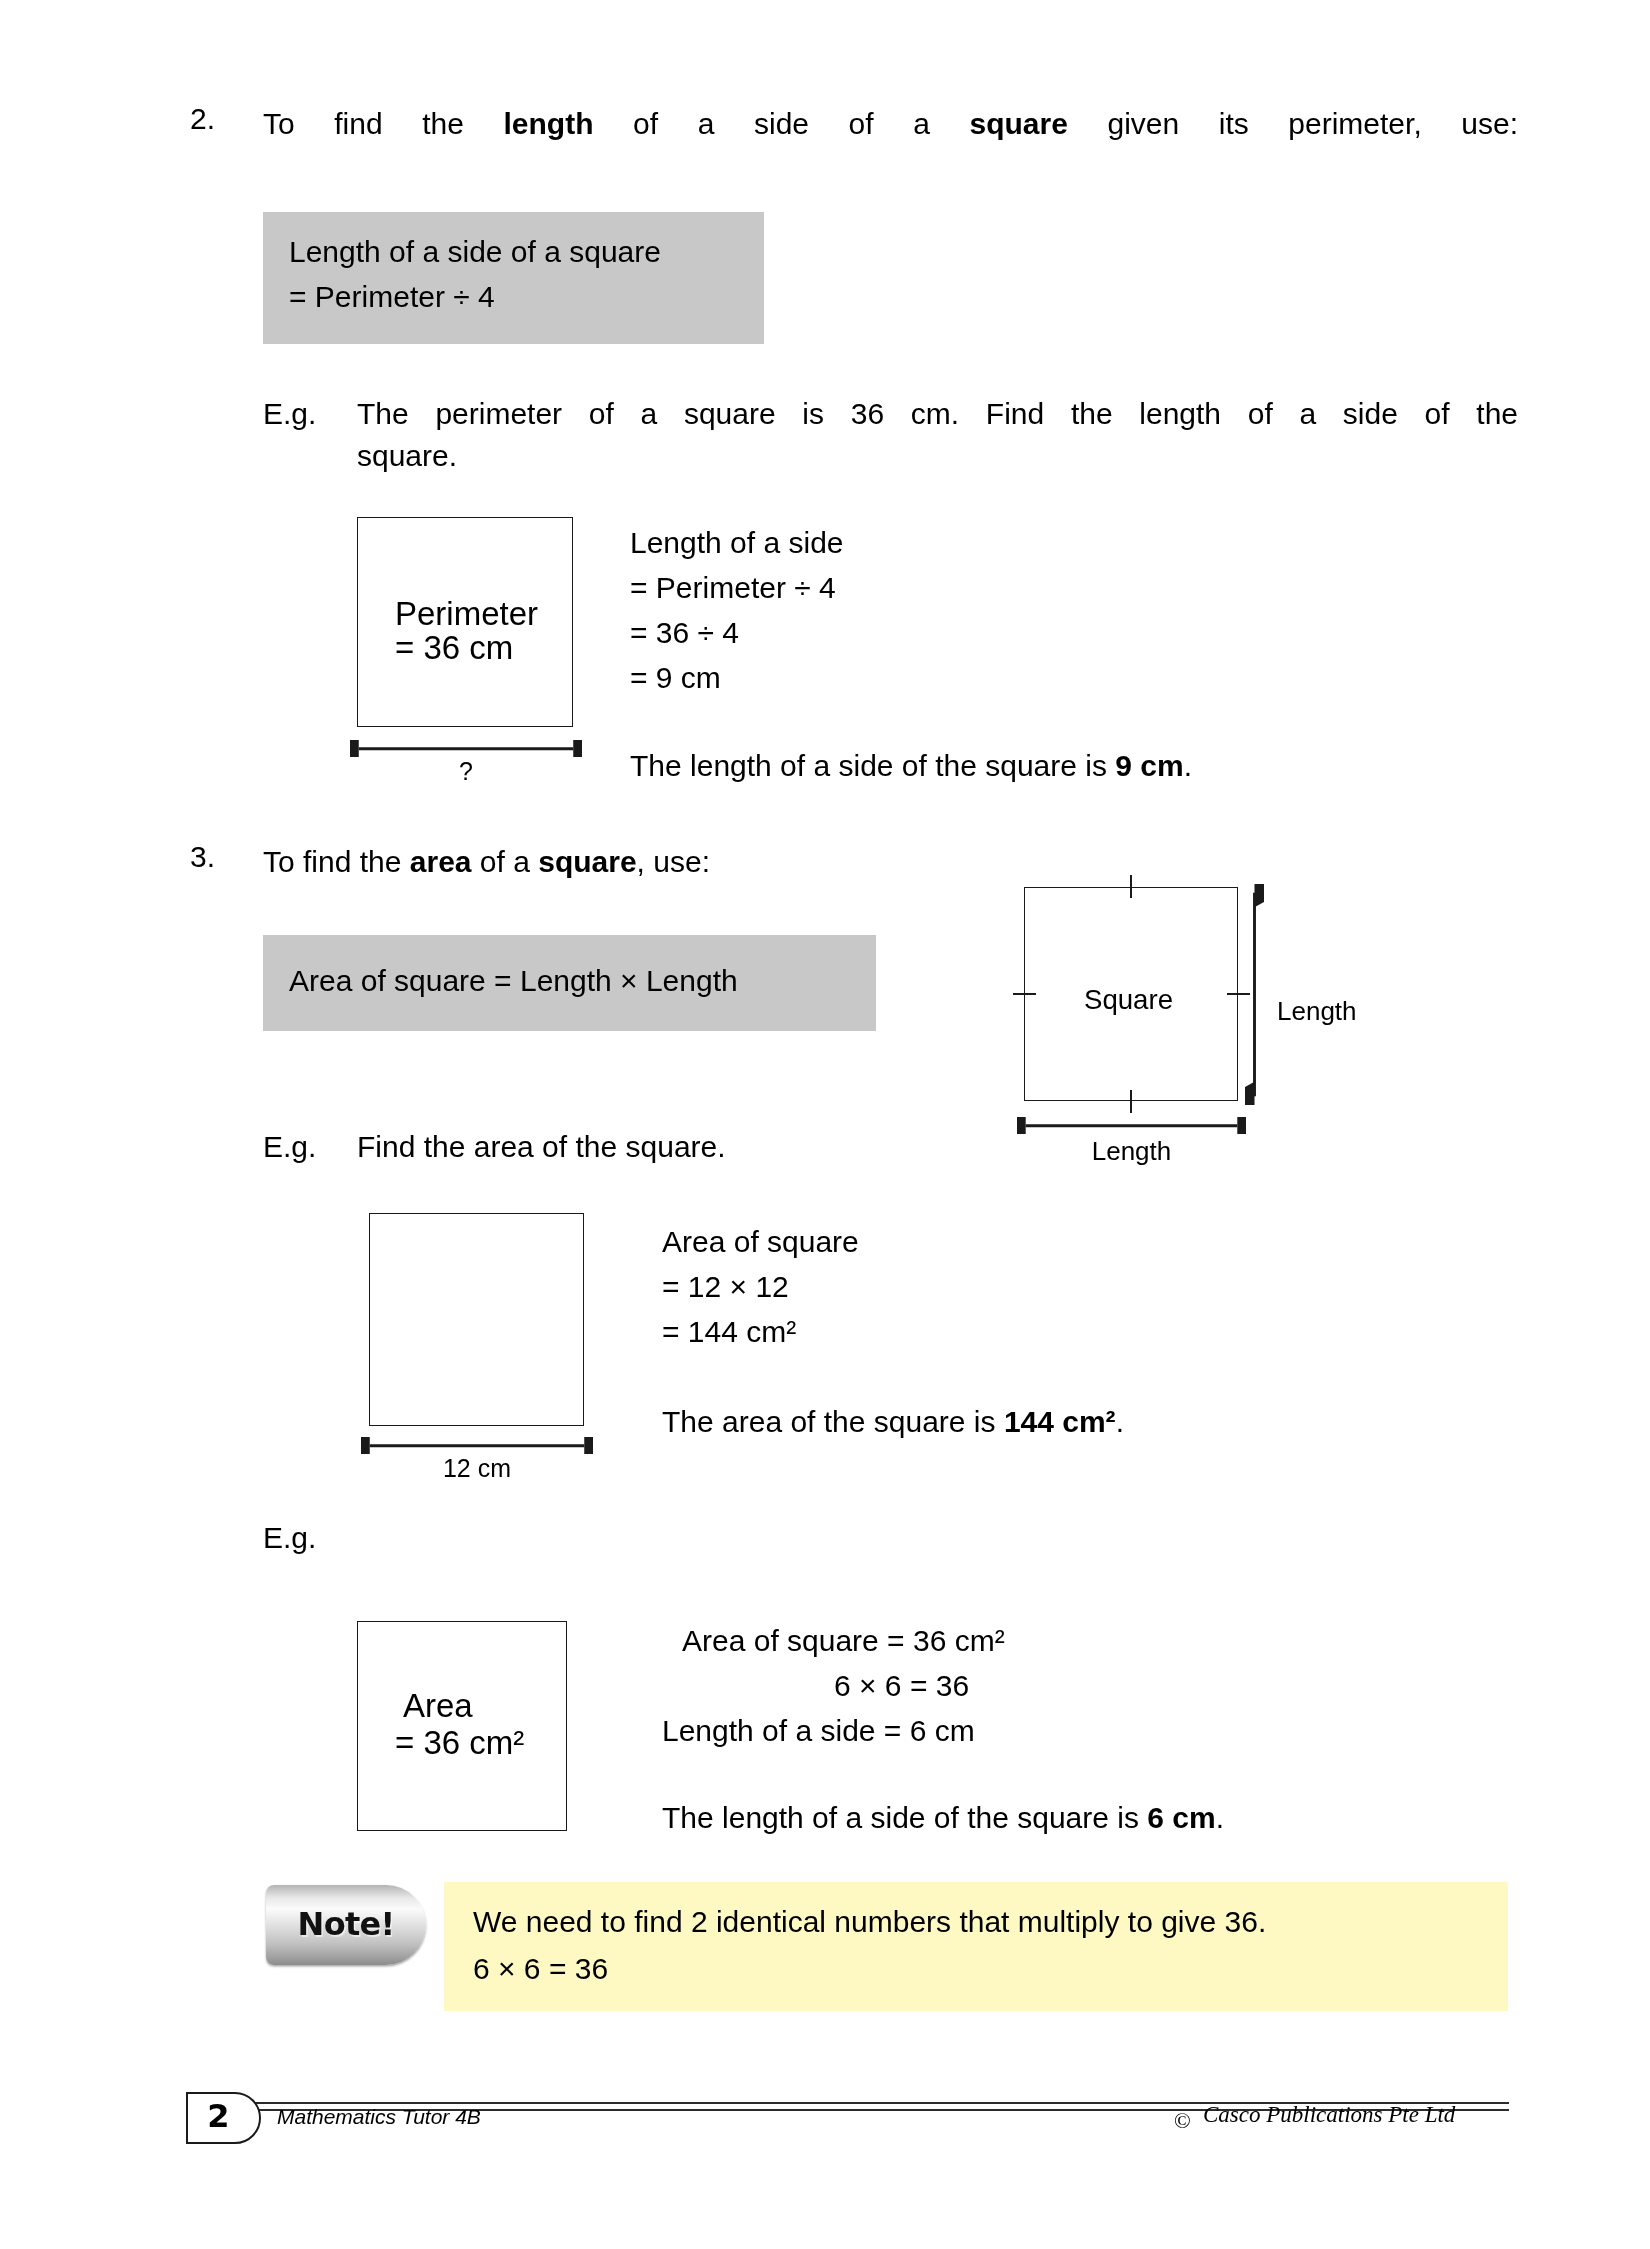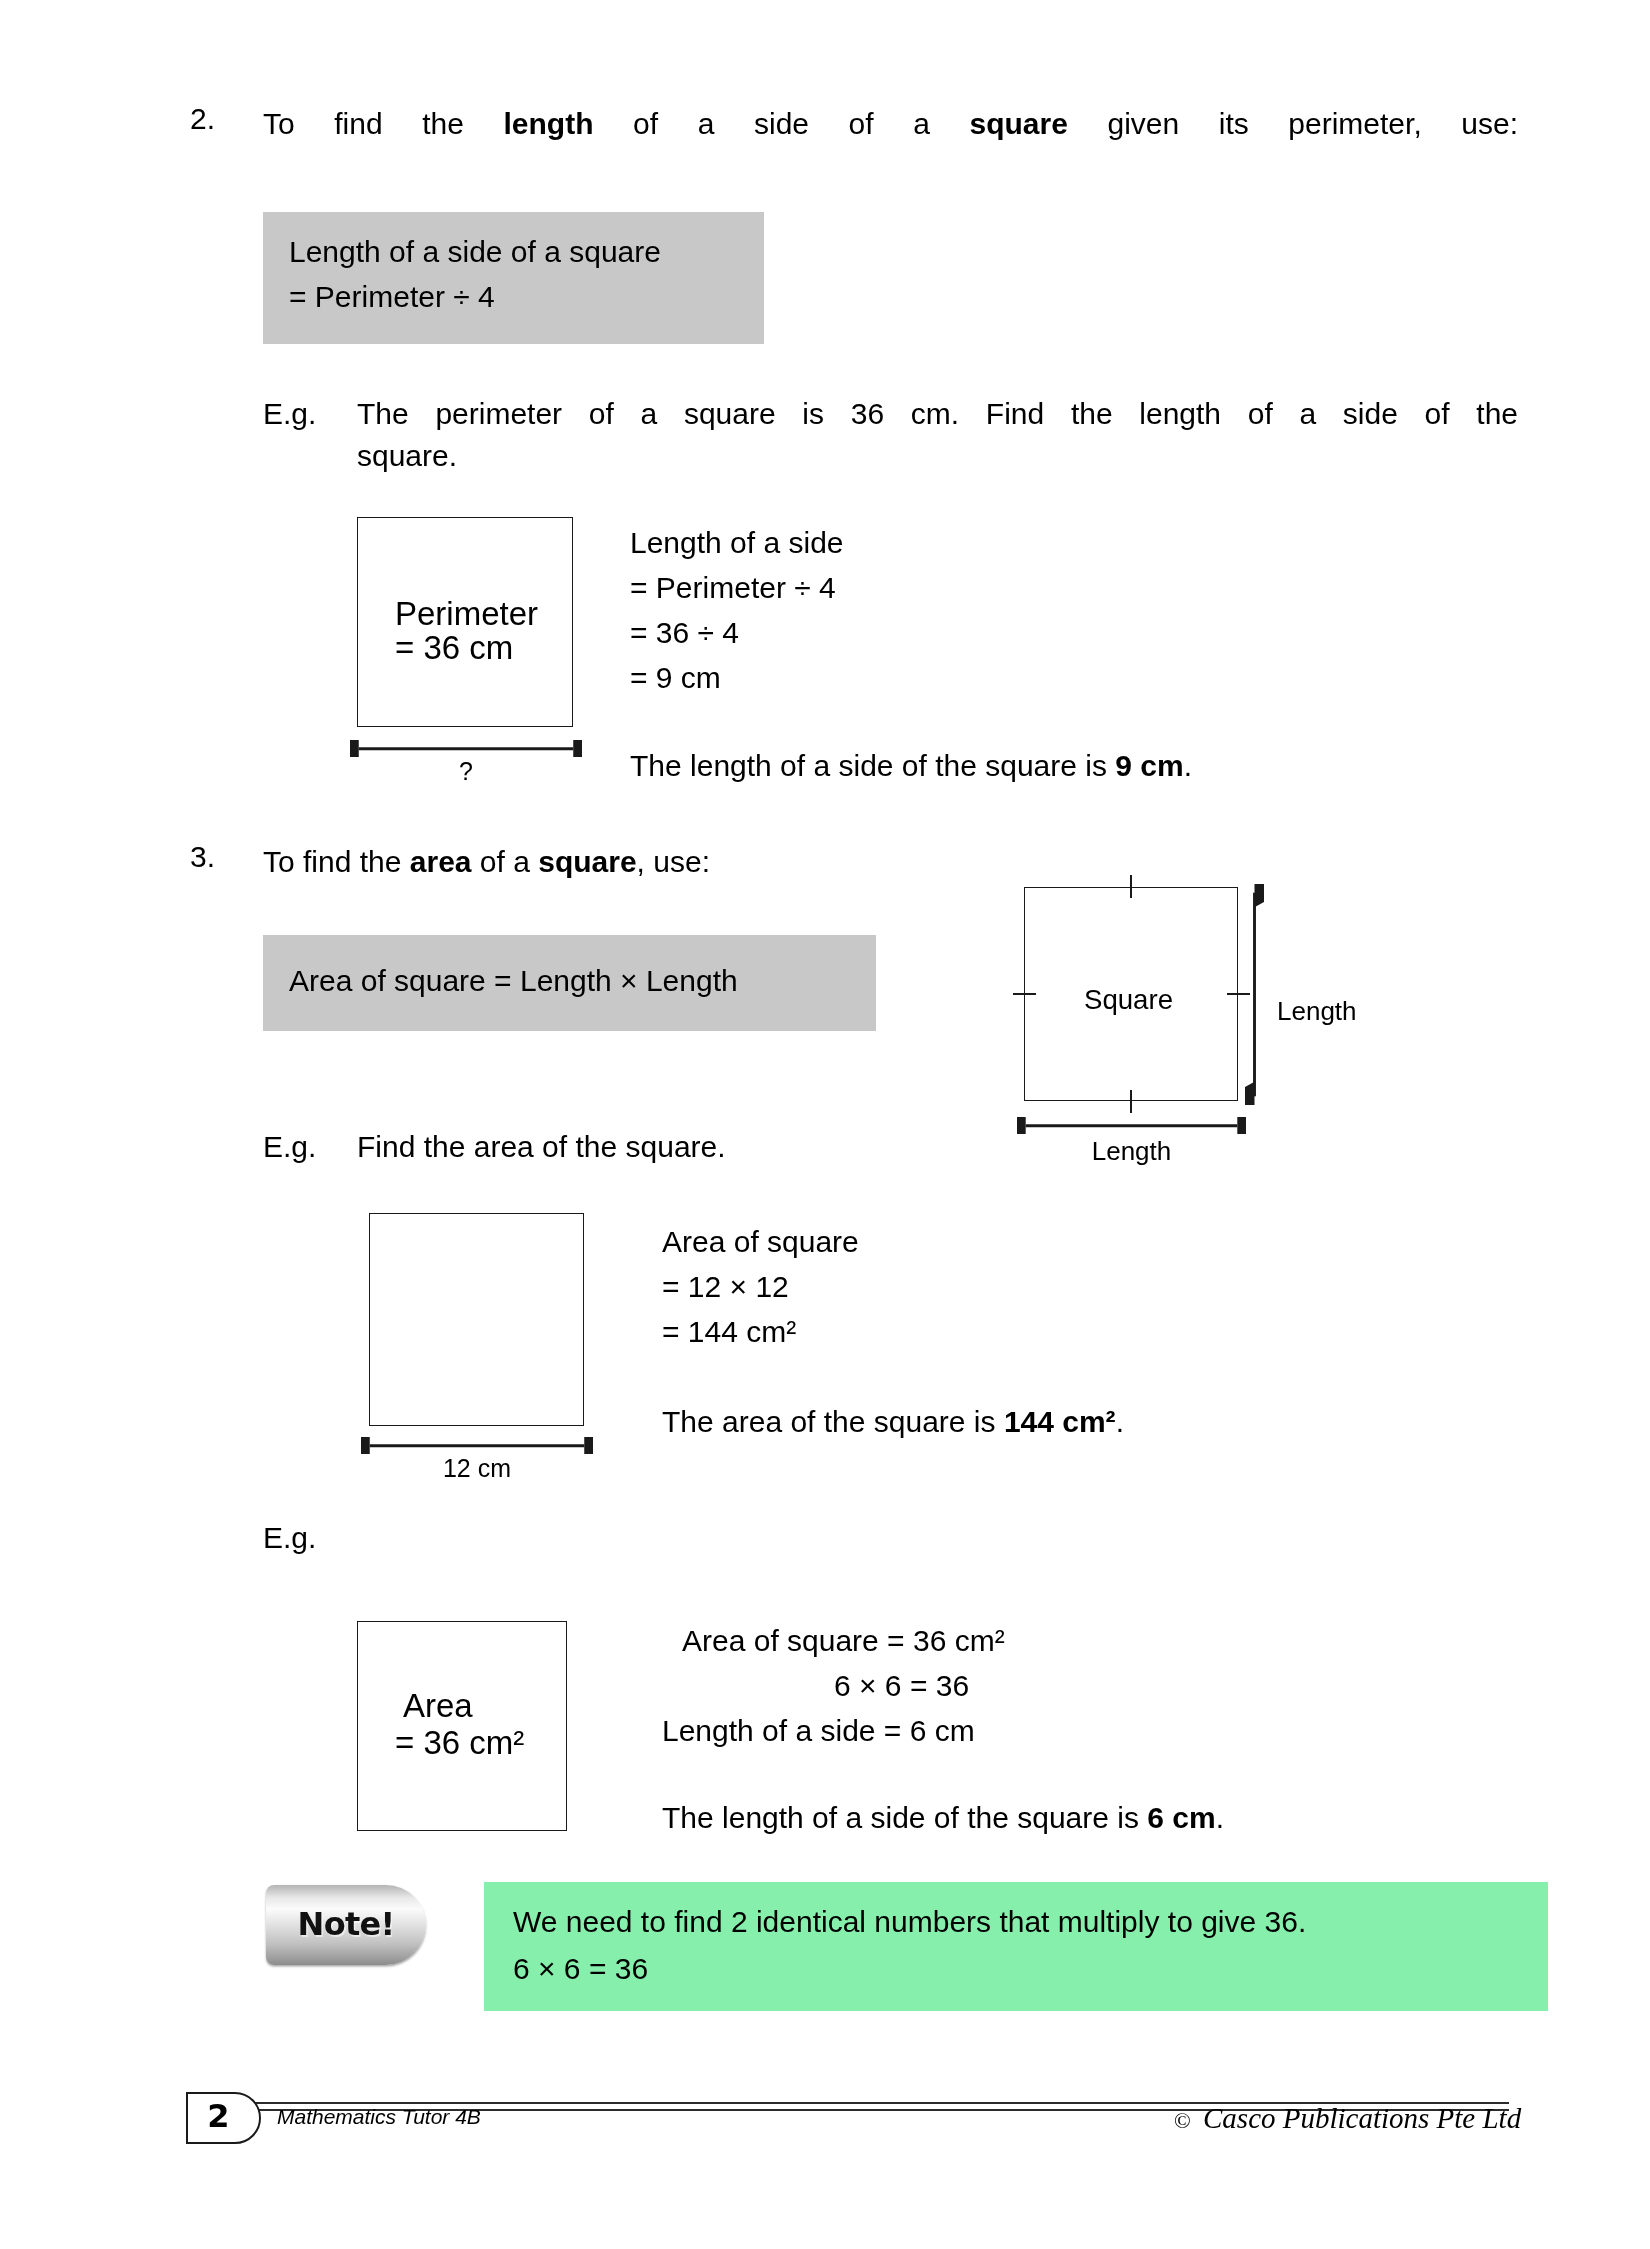--- a/index.html
+++ b/index.html
@@ -60,23 +60,22 @@
   .dim-text {
     position: absolute;
     font-size: 25px;
     white-space: nowrap;
     text-align: center;
   }
 
   
   .note-body {
     position: absolute;
-    background: #86efac;
-    box-sizing: border-box;
-    margin-left: 40px;
+    background: #fef9c3;
+    box-sizing: border-box;
   }
   .note-body .nline {
     position: absolute;
     font-size: 30px;
     white-space: nowrap;
   }
   .note-badge {
     position: absolute;
     border-radius: 10.2px 51px 51px 10.2px;
     background: linear-gradient(180deg,
@@ -123,21 +122,21 @@
   .foot-title {
     position: absolute;
     font-style: italic;
     font-size: 21px;
     white-space: nowrap;
   }
   .foot-credit {
     position: absolute;
     font-family: "Liberation Serif", serif;
     font-style: italic;
-    font-size: 29px;
+    font-size: 23px;
     white-space: nowrap;
   }
   .copy-mark {
     position: absolute;
     font-family: "Liberation Serif", serif;
     font-size: 22px;
   }
 </style>
 </head>
 <body>

